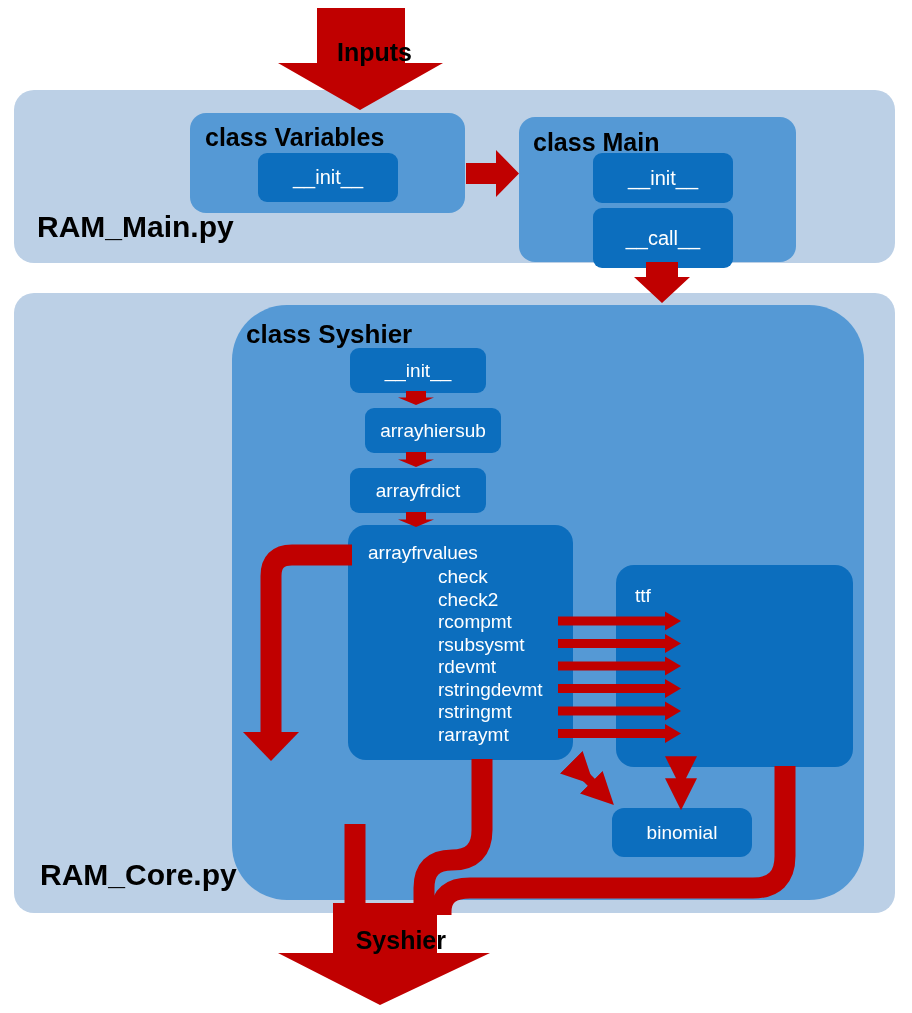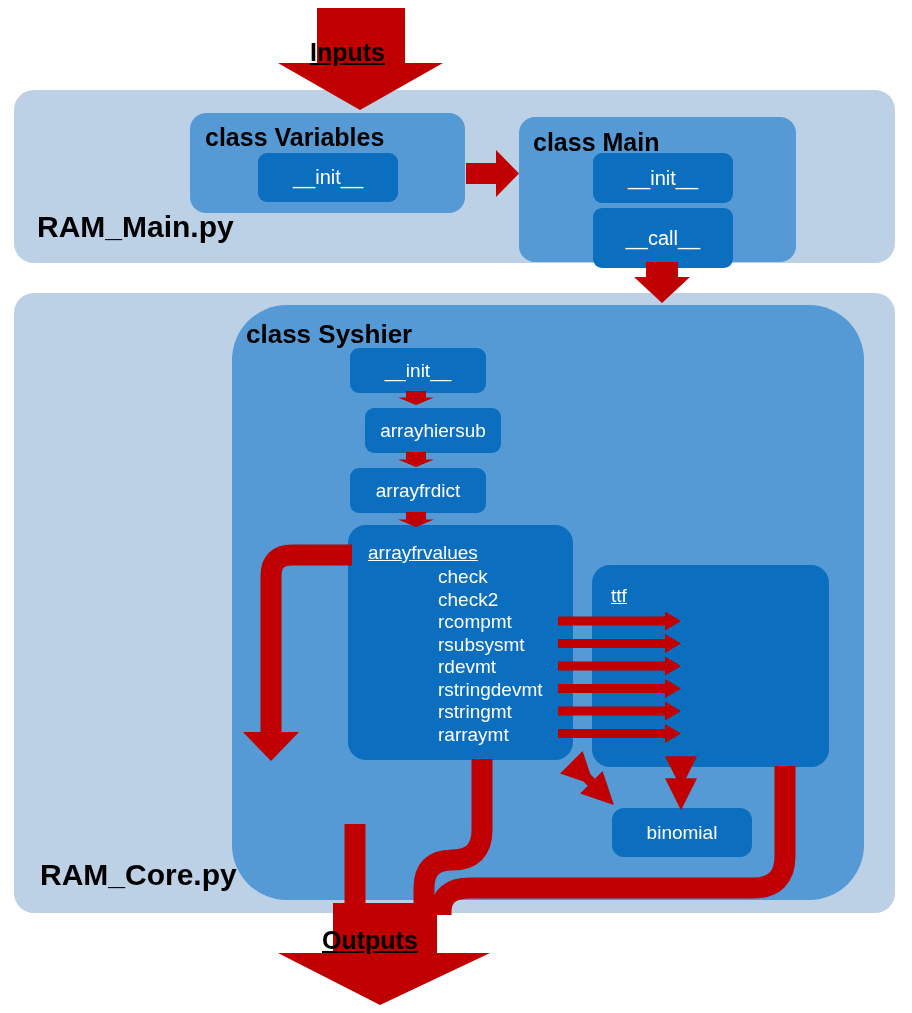--- a/index.html
+++ b/index.html
@@ -17,23 +17,23 @@
   }
   .box{position:absolute;box-sizing:border-box;}
   .module{background:var(--module_fill);border-radius:20px;}
   .classbox{background:var(--class_fill);}
   .methodbox{background:var(--method_fill);color:var(--method_text);
     display:flex;align-items:center;justify-content:center;border-radius:9px;
     font-size:20px;}
   .module-label{position:absolute;font-size:30px;font-weight:bold;color:var(--label_text);white-space:nowrap;}
   .class-label{font-size:25px;font-weight:bold;color:var(--label_text);white-space:nowrap;}
   .listbox{background:var(--method_fill);color:var(--method_text);border-radius:18px;font-size:19px;}
-  .listbox .title{white-space:nowrap;text-decoration:underline;}
+  .listbox .title{white-space:nowrap;}
   .list .row{height:22.5px;line-height:22.5px;white-space:nowrap;}
-  .flow-label{position:absolute;font-size:25px;font-weight:bold;color:var(--label_text);text-align:left;z-index:6;text-decoration:underline;}
+  .flow-label{position:absolute;font-size:25px;font-weight:bold;color:var(--label_text);text-align:right;z-index:6;}
   svg#arrowlayer{position:absolute;left:0;top:0;z-index:5;pointer-events:none;}
   .red{fill:var(--arrow_red);}
   .redline{stroke:var(--arrow_red);fill:none;}
 </style>
 </head>
 <body>
 
 <div id="canvas">
 
   <div class="box module" style="left:14px;top:90px;width:881px;height:173px;"></div>
@@ -68,29 +68,29 @@
       <div class="row">check2</div>
       <div class="row">rcompmt</div>
       <div class="row">rsubsysmt</div>
       <div class="row">rdevmt</div>
       <div class="row">rstringdevmt</div>
       <div class="row">rstringmt</div>
       <div class="row">rarraymt</div>
     </div>
   </div>
 
-  <div class="box listbox" style="left:592px;top:565px;width:237px;height:202px;padding:20px 18px 0 19px;">
+  <div class="box listbox" style="left:616px;top:565px;width:237px;height:202px;padding:20px 18px 0 19px;">
     <div class="title">ttf</div>
   </div>
 
 
   <div class="box methodbox" style="left:612px;top:808px;width:140px;height:49px;font-size:19px;border-radius:12px;">binomial</div>
 
   <div class="flow-label" style="left:310px;top:38px;width:102px;">Inputs</div>
-  <div class="flow-label" style="left:322px;top:926px;width:124px;">Outputs</div>
+  <div class="flow-label" style="left:322px;top:926px;width:124px;">Syshier</div>
 
   <svg id="arrowlayer" width="912" height="1013" viewBox="0 0 912 1013">
     <defs>
       <marker id="ah" viewBox="0 0 4 4" refX="2.6" refY="2" markerWidth="3.2" markerHeight="3.2" orient="auto">
         <path d="M0,0 L4,2 L0,4 Z" class="red"></path>
       </marker>
     </defs>
 
     <polygon class="red" points="317,8 405,8 405,63 443,63 360,110 278,63 317,63"></polygon>
 

